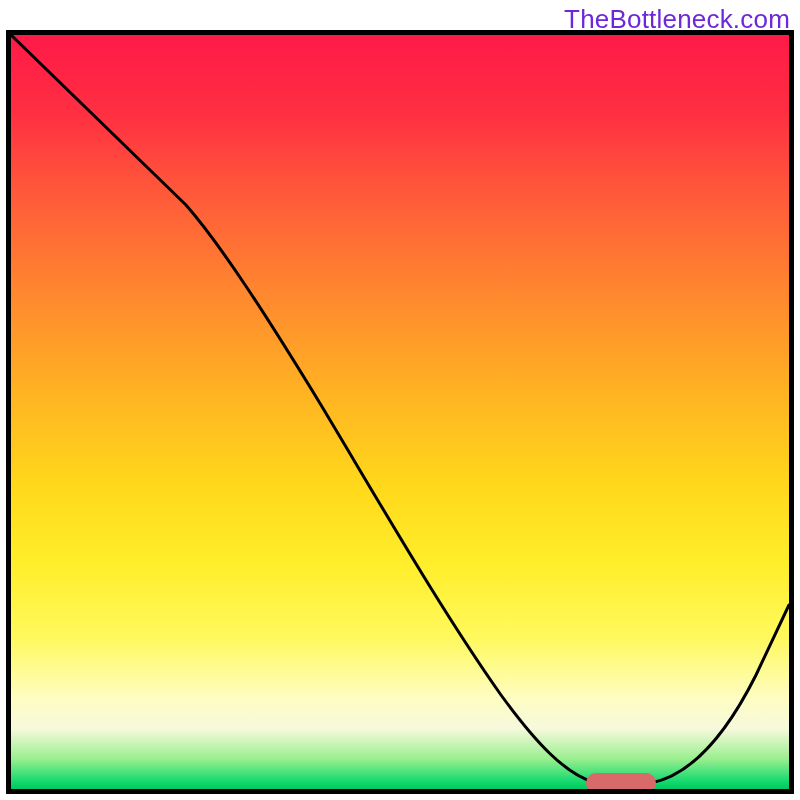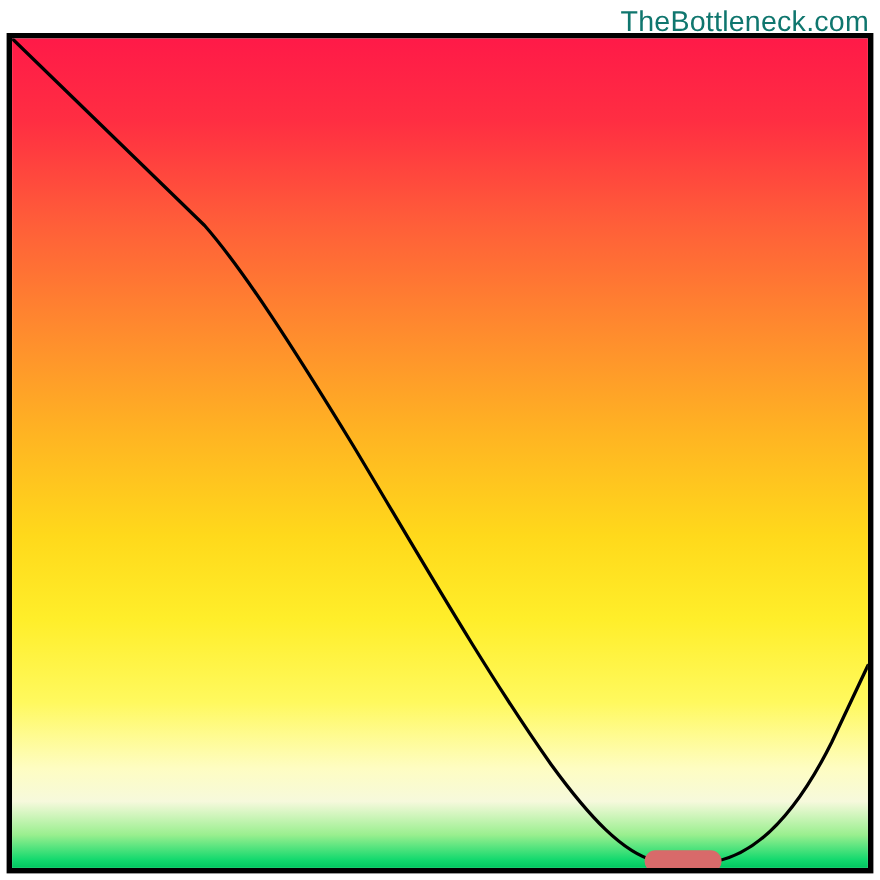--- a/index.html
+++ b/index.html
@@ -15,21 +15,21 @@
     position: relative;
     width: 800px;
     height: 800px;
   }
   .watermark {
     position: absolute;
     top: 4px;
     right: 10px;
     font-size: 26px;
     font-weight: 500;
-    color: #0f766e;
+    color: #6d28d9;
     letter-spacing: 0.2px;
   }
   .plot-frame {
     position: absolute;
     left: 6px;
     top: 30px;
     width: 788px;
     height: 764px;
     border: 5px solid #000;
     box-sizing: border-box;

